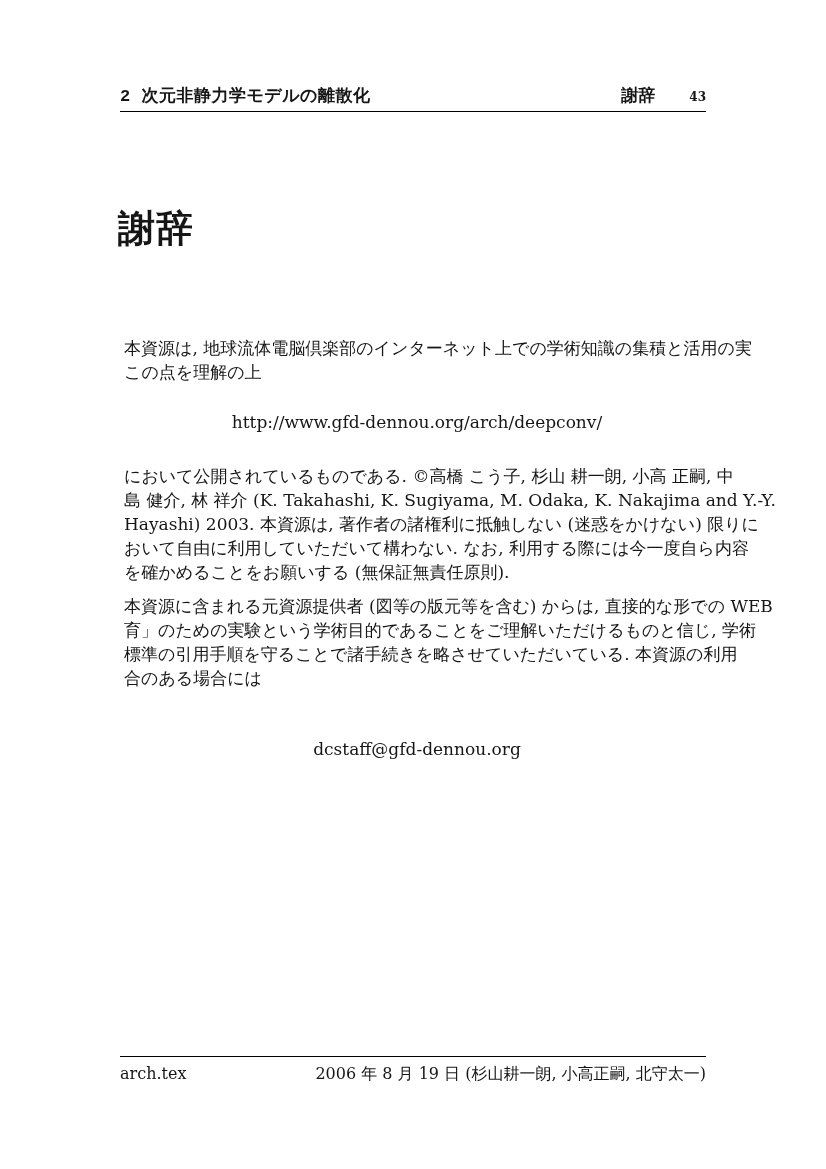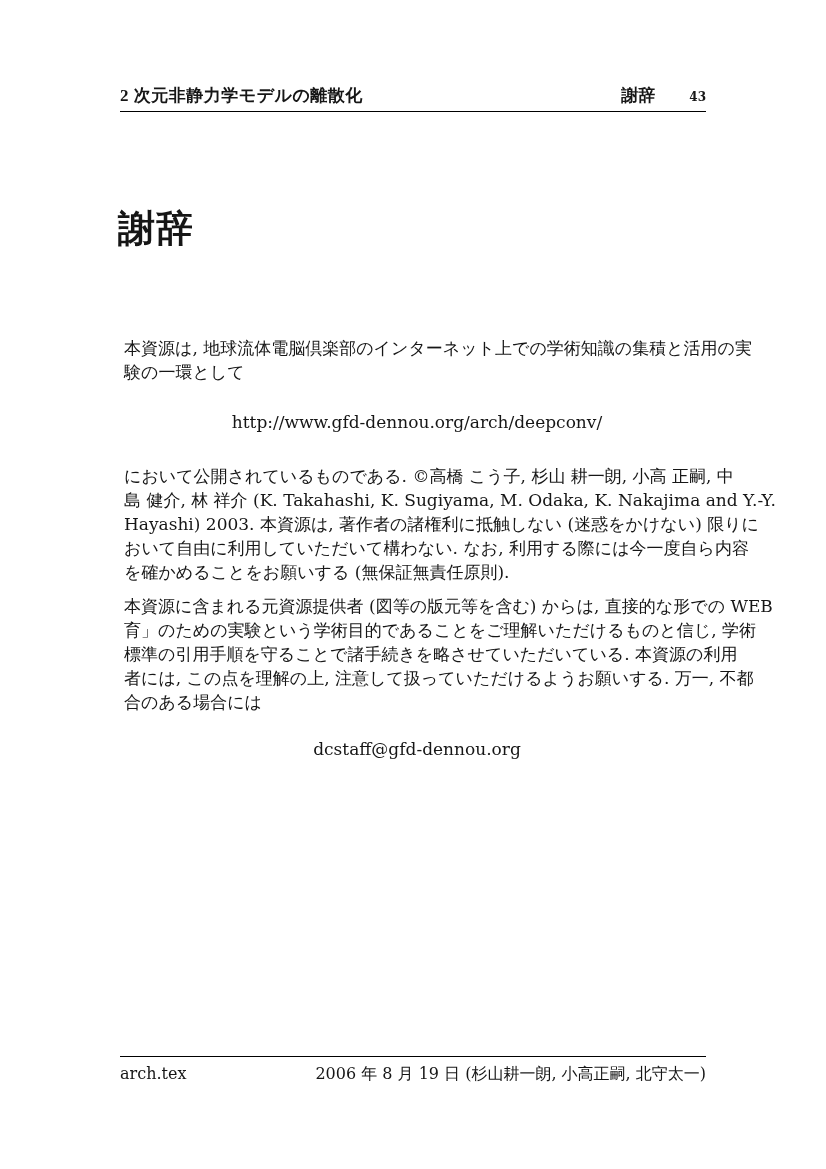--- a/index.html
+++ b/index.html
@@ -20,21 +20,21 @@
     position: absolute;
     left: 120px;
     width: 586px;
     top: 84px;
     display: flex;
     justify-content: space-between;
     align-items: baseline;
     font-size: 17px;
   }
   .running-head .head-left {
-    font-family: Liberation Serif, serif;
+    font-family: Liberation Mono, monospace;
     font-weight: 600;
     letter-spacing: 0.5px;
   }
   .head-right-group { display: flex; align-items: baseline; gap: 34px; }
   .head-section {
     font-family: "DejaVu Sans", "Liberation Sans", sans-serif;
     font-weight: 600;
   }
   .head-pagenum { font-weight: 700; font-size: 12px; }
 
@@ -107,38 +107,37 @@
       <span class="head-section">謝辞</span>
       <span class="head-pagenum">43</span>
     </span>
   </div>
   <div class="header-rule"></div>
 
   <h1 class="chapter-title">謝辞</h1>
 
   <div class="block p1">
     <div class="jline">本資源は, 地球流体電脳倶楽部のインターネット上での学術知識の集積と活用の実</div>
-    <div class="jline last">験の一環として</div>
+    <div class="jline last">この点を理解の上</div>
   </div>
 
   <div class="block url-line">http://www.gfd-dennou.org/arch/deepconv/</div>
 
   <div class="block p2">
     <div class="jline">において公開されているものである. ©高橋 こう子, 杉山 耕一朗, 小高 正嗣, 中</div>
     <div class="jline">島 健介, 林 祥介 (K. Takahashi, K. Sugiyama, M. Odaka, K. Nakajima and Y.-Y.</div>
     <div class="jline">Hayashi) 2003. 本資源は, 著作者の諸権利に抵触しない (迷惑をかけない) 限りに</div>
     <div class="jline">おいて自由に利用していただいて構わない. なお, 利用する際には今一度自ら内容</div>
     <div class="jline last">を確かめることをお願いする (無保証無責任原則).</div>
   </div>
 
   <div class="block p3">
     <div class="jline">本資源に含まれる元資源提供者 (図等の版元等を含む) からは, 直接的な形での WEB</div>
     <div class="jline">育」のための実験という学術目的であることをご理解いただけるものと信じ, 学術</div>
     <div class="jline">標準の引用手順を守ることで諸手続きを略させていただいている. 本資源の利用</div>
-    <div class="jline">者には, この点を理解の上, 注意して扱っていただけるようお願いする. 万一, 不都</div>
     <div class="jline last">合のある場合には</div>
   </div>
 
   <div class="block email-line">dcstaff@gfd-dennou.org</div>
 
 
   <div class="footer-rule"></div>
   <div class="footer-row">
     <span>arch.tex</span>
     <span>2006 年 8 月 19 日 (杉山耕一朗, 小高正嗣, 北守太一)</span>

